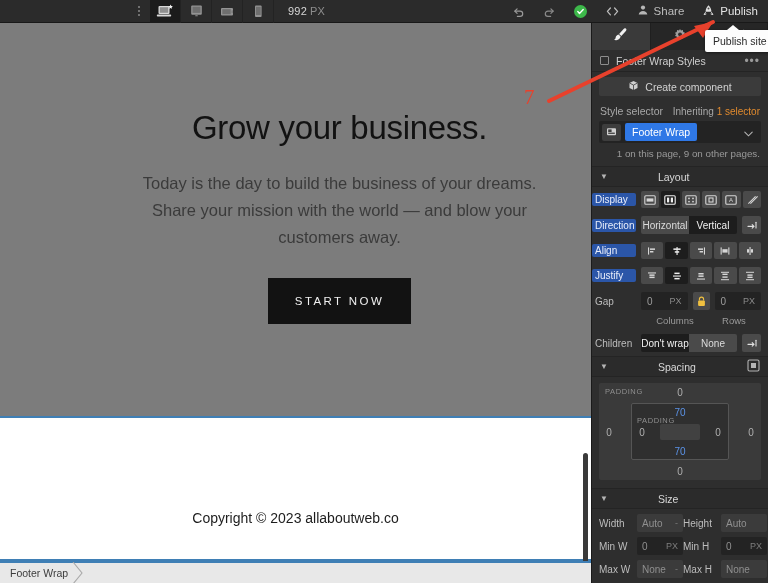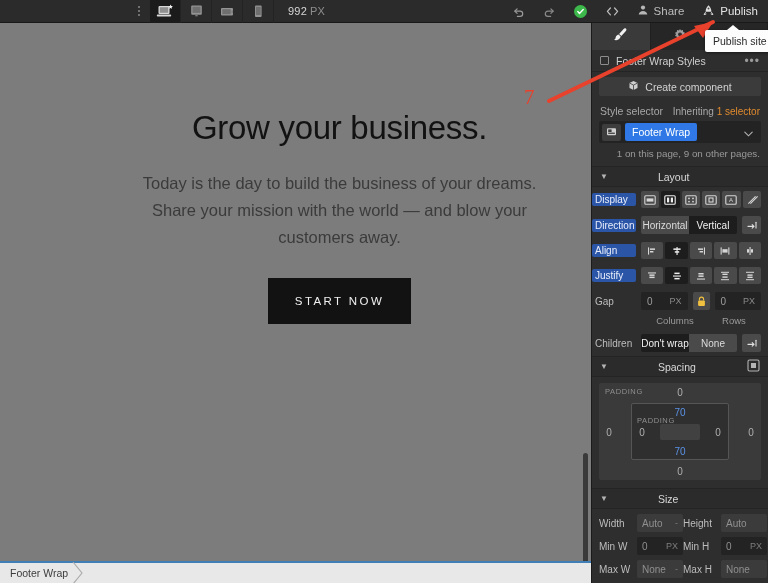--- a/index.html
+++ b/index.html
@@ -344,20 +344,23 @@
     </div>
   </div>
 
   <div class="canvas-area">
     <div class="hero">
       <h1>Grow your business.</h1>
       <p>Today is the day to build the business of your dreams. Share your mission with the world — and blow your customers away.</p>
       <div class="cta">START NOW</div>
     </div>
 
+    <div class="footer-sel">
+      <div class="footer-copy">Copyright © 2023 allaboutweb.co</div>
+    </div>
 
     <div class="canvas-scroll"></div>
   </div>
 
   <div class="breadcrumb">
     <div class="crumb">
       <span>Footer Wrap</span>
       <span class="tail">
         <svg width="18" height="22" viewBox="0 0 18 22">
             <path d="M2 0l9 11-9 11" stroke="#a9a9a9" stroke-width="1.1" fill="none"></path>

